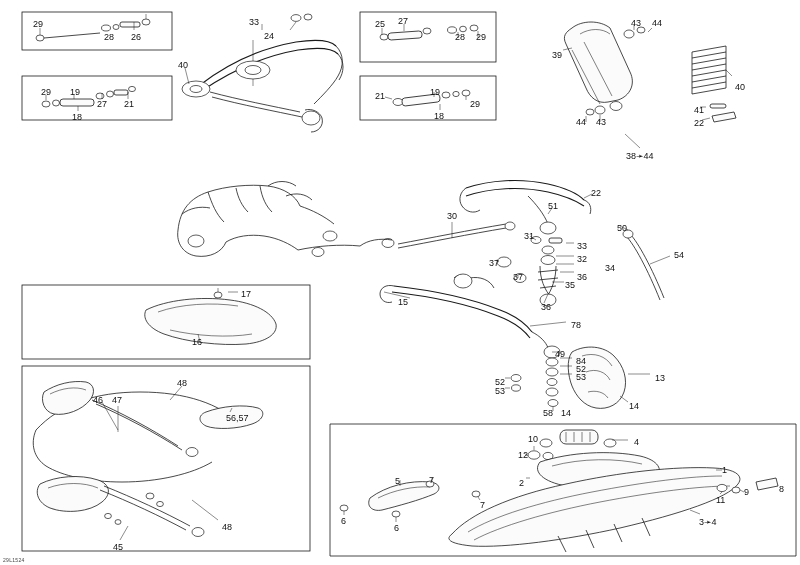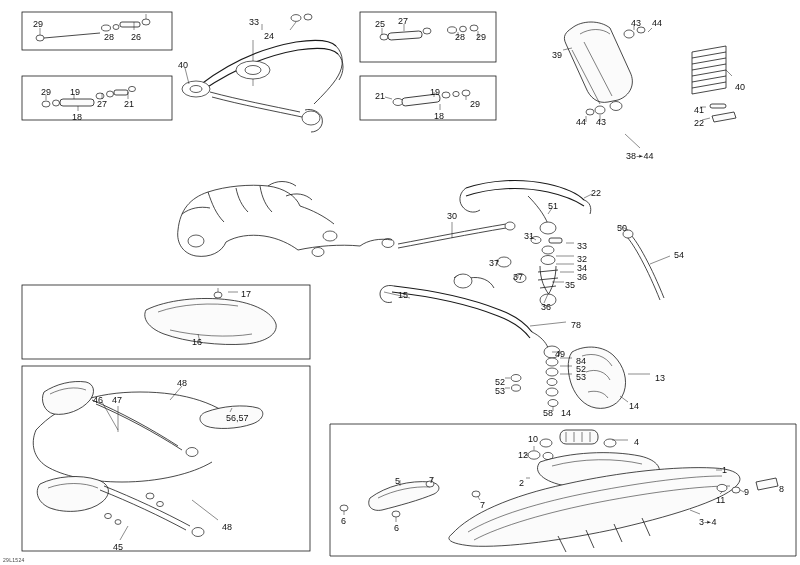--- a/index.html
+++ b/index.html
@@ -348,26 +348,26 @@
   <span class="lbl" style="left:694px;top:119px">22</span>
   <span class="lbl" style="left:626px;top:152px">38➛44</span>
   <span class="lbl" style="left:591px;top:189px">22</span>
   <span class="lbl" style="left:548px;top:202px">51</span>
   <span class="lbl" style="left:447px;top:212px">30</span>
   <span class="lbl" style="left:617px;top:224px">50</span>
   <span class="lbl" style="left:524px;top:232px">31</span>
   <span class="lbl" style="left:577px;top:242px">33</span>
   <span class="lbl" style="left:674px;top:251px">54</span>
   <span class="lbl" style="left:577px;top:255px">32</span>
-  <span class="lbl" style="left:577px;top:264px">34</span>
+  <span class="lbl" style="left:605px;top:264px">34</span>
   <span class="lbl" style="left:489px;top:259px">37</span>
   <span class="lbl" style="left:577px;top:273px">36</span>
   <span class="lbl" style="left:513px;top:273px">37</span>
   <span class="lbl" style="left:565px;top:281px">35</span>
-  <span class="lbl" style="left:398px;top:291px">15</span>
+  <span class="lbl" style="left:398px;top:298px">15</span>
   <span class="lbl" style="left:541px;top:303px">36</span>
   <span class="lbl" style="left:241px;top:290px">17</span>
   <span class="lbl" style="left:192px;top:338px">16</span>
   <span class="lbl" style="left:571px;top:321px">78</span>
   <span class="lbl" style="left:555px;top:350px">49</span>
   <span class="lbl" style="left:576px;top:357px">84</span>
   <span class="lbl" style="left:576px;top:365px">52</span>
   <span class="lbl" style="left:576px;top:373px">53</span>
   <span class="lbl" style="left:655px;top:374px">13</span>
   <span class="lbl" style="left:177px;top:379px">48</span>

